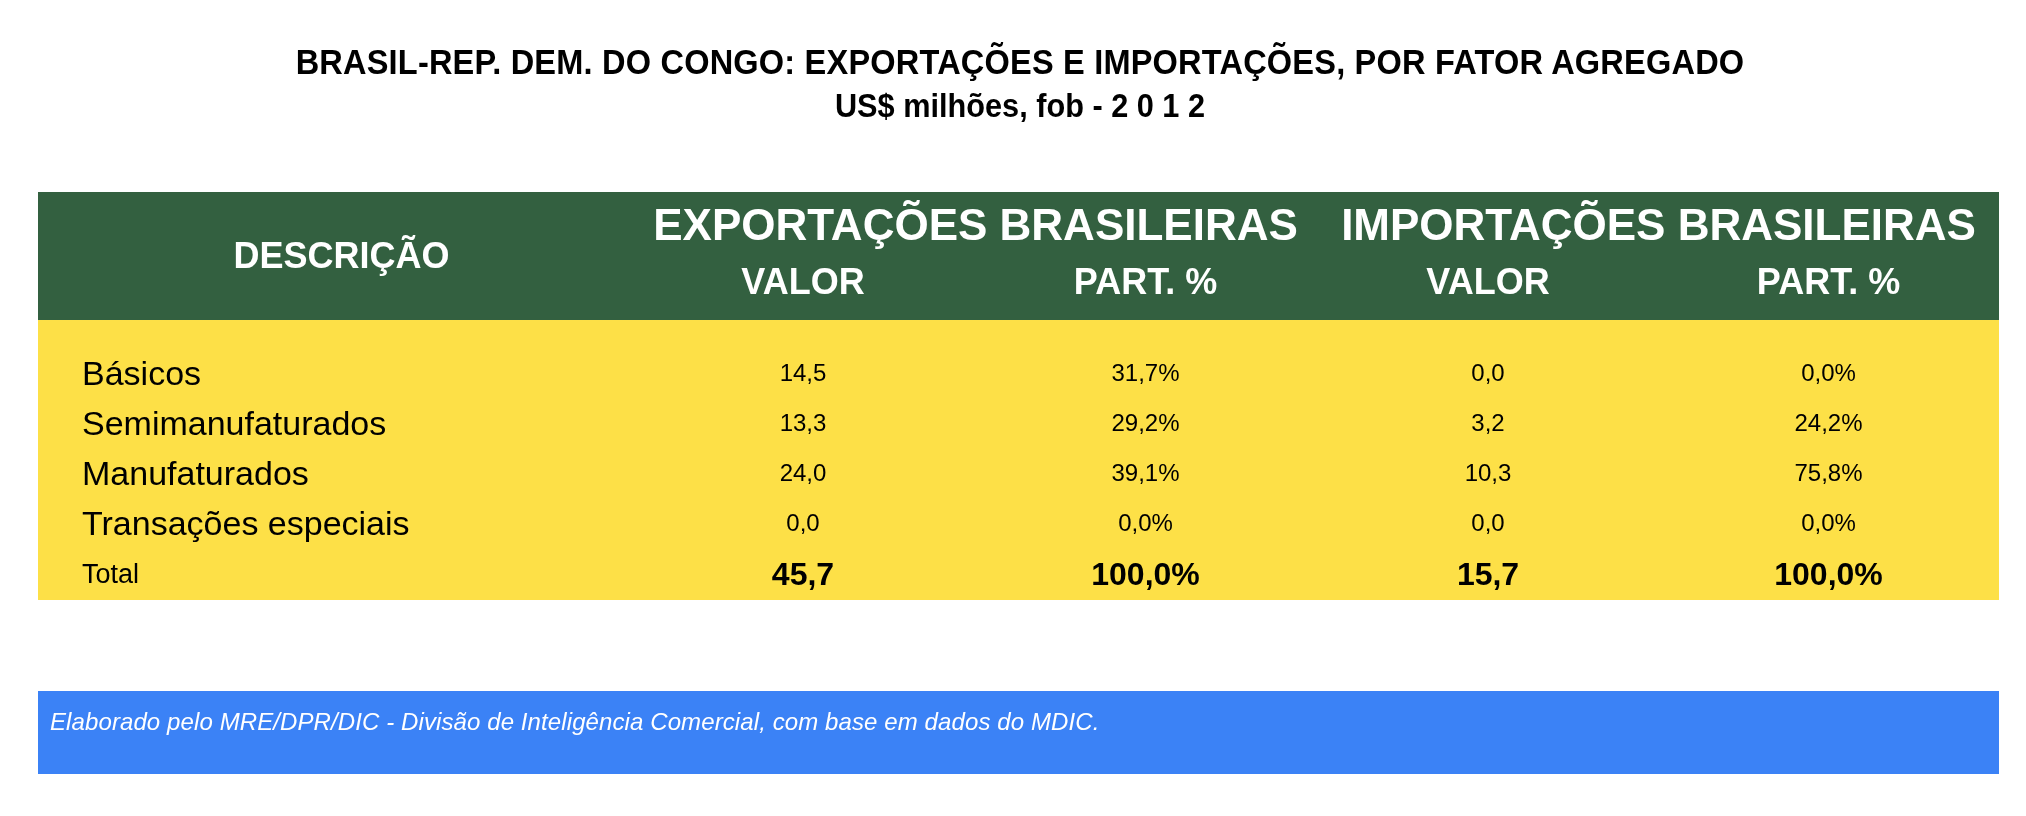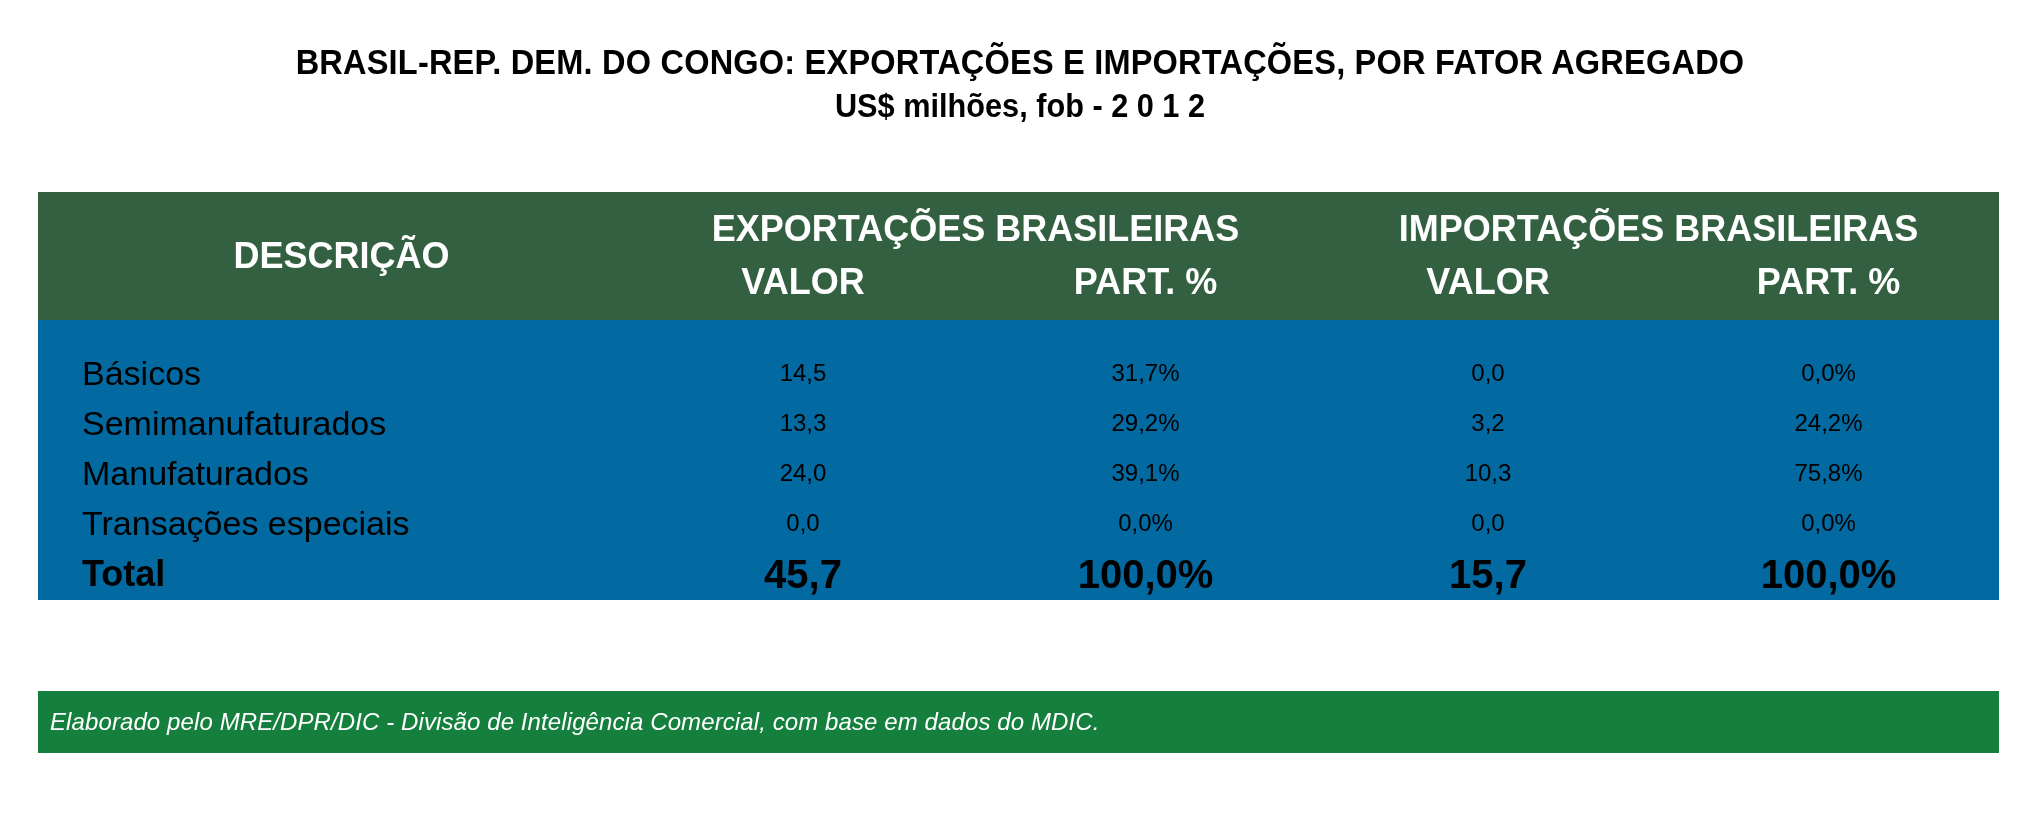--- a/index.html
+++ b/index.html
@@ -77,21 +77,21 @@
   thead th {
     background: #33604096;
     background: #336040;
     color: #ffffff;
     padding: 0;
     border: 0;
   }
   .hdr-group {
     font-family: "Liberation Sans Narrow", "Liberation Sans", sans-serif;
     font-weight: bold;
-    font-size: 36px;
+    font-size: 44px;
     text-align: center;
     height: 58px;
     vertical-align: bottom;
     padding-bottom: 2px;
     transform-origin: center;
     white-space: nowrap;
   }
   .hdr-sub {
     font-family: "Liberation Sans Narrow", "Liberation Sans", sans-serif;
     font-weight: bold;
@@ -110,21 +110,21 @@
     vertical-align: middle;
     padding-left: 12px;
     white-space: nowrap;
   }
 
   
   tbody td {
     border: 0;
     padding: 0;
     color: #000000;
-    background: #0369a1;
+    background: #fde047;
   }
   .spacer-row td { height: 28px; }
 
   .row-label {
     font-family: "Liberation Sans", sans-serif;
     font-size: 34px;
     font-weight: normal;
     text-align: left;
     padding-left: 44px;
     white-space: nowrap;
@@ -137,38 +137,38 @@
     white-space: nowrap;
   }
   tbody tr.data-row td { height: 50px; vertical-align: middle; }
 
   tr.total-row td {
     height: 52px;
     vertical-align: middle;
   }
   tr.total-row .row-label {
     font-family: "Liberation Sans Narrow", "Liberation Sans", sans-serif;
-    font-weight: bold;
-    font-size: 36px;
+    font-weight: normal;
+    font-size: 27px;
     padding-left: 44px;
   }
   tr.total-row .row-num {
     font-family: "Liberation Sans Narrow", "Liberation Sans", sans-serif;
     font-weight: bold;
-    font-size: 40px;
+    font-size: 32px;
   }
 
   
   .footer-band {
     position: absolute;
     left: 31px;
     top: 691px;
     width: 1961px;
-    height: 62px;
-    background: #15803d;
+    height: 83px;
+    background: #3b82f6;
   }
   .footer-text {
     position: absolute;
     left: 12px;
     top: 17px;
     font-family: "Liberation Sans Narrow", "Liberation Sans", sans-serif;
     font-style: italic;
     font-weight: normal;
     font-size: 24px;
     color: #ffffff;

